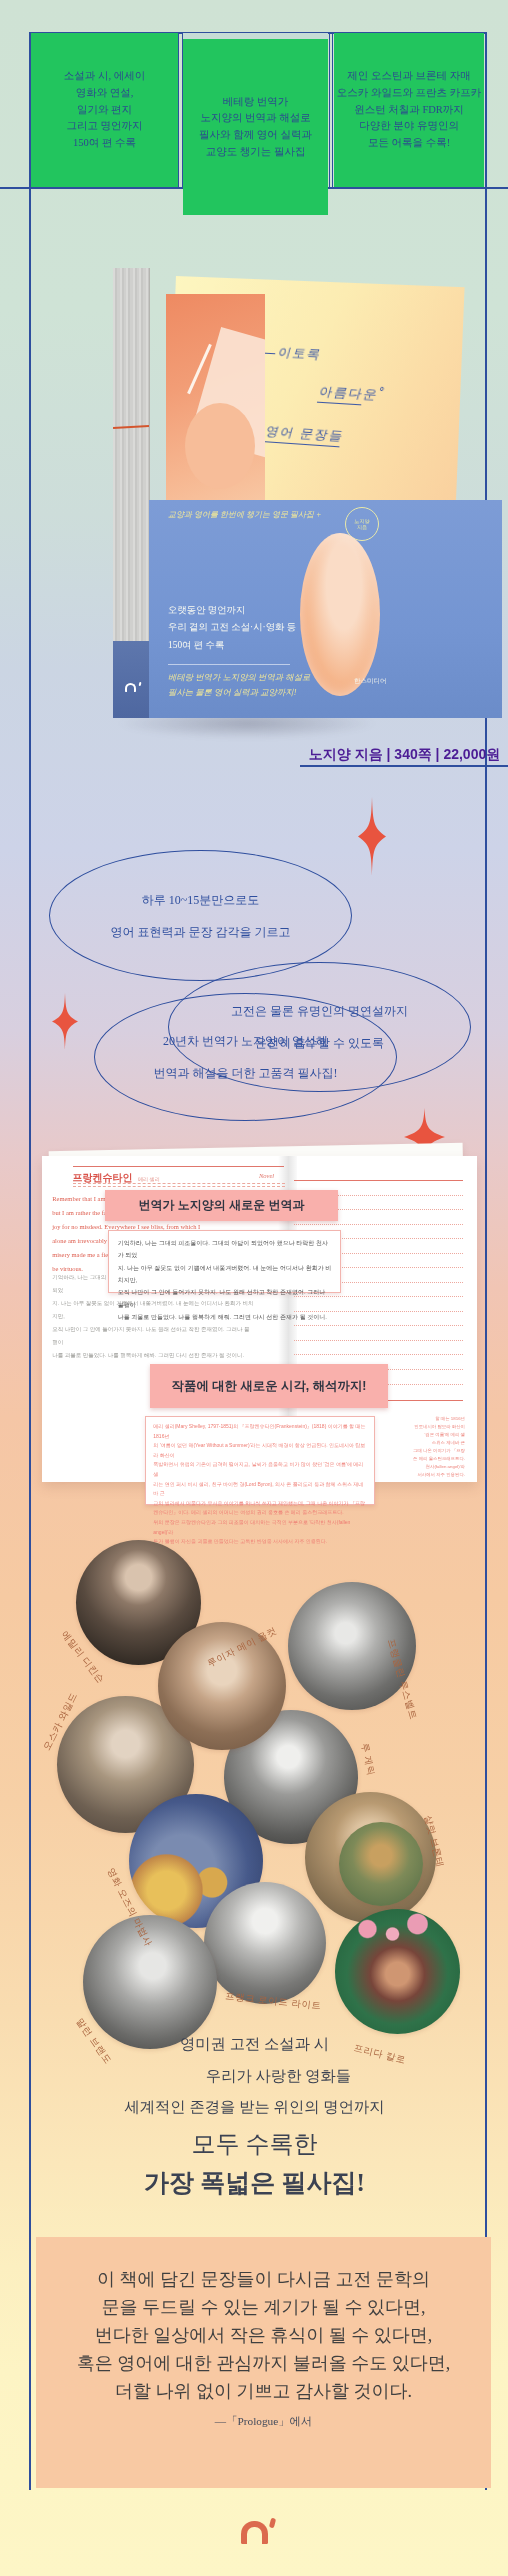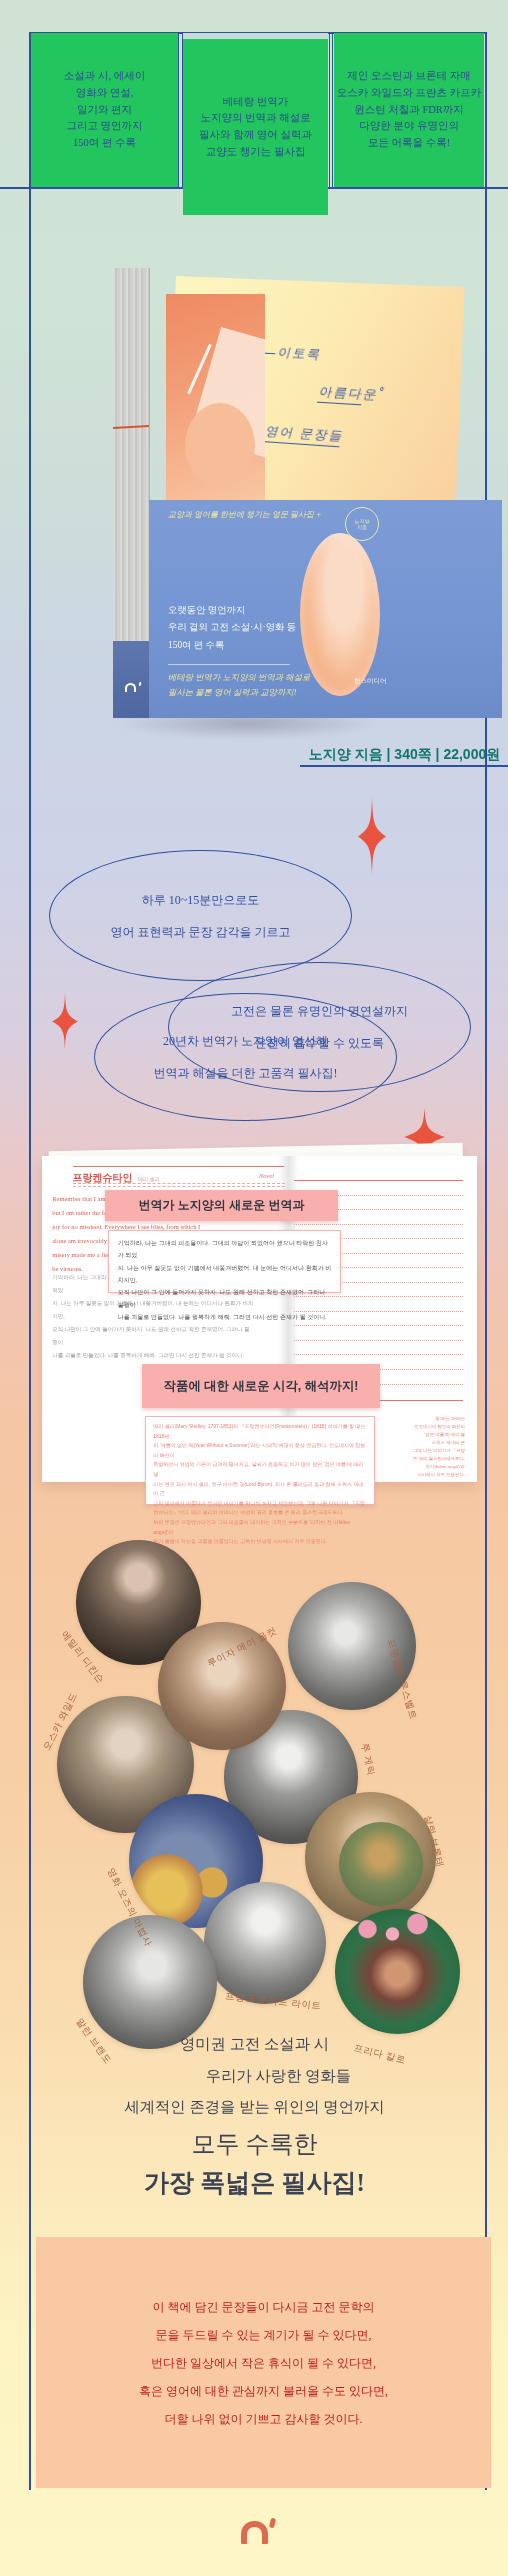--- a/index.html
+++ b/index.html
@@ -69,21 +69,21 @@
   .whitebox{position:absolute;background:#fff;border:0.7px solid #f2b4ae;box-shadow:0 2.2px 4.4px rgba(160,60,60,.15);}
   
   .portrait{position:absolute;border-radius:50%;background:var(--bg);box-shadow:0 1.5px 4.4px rgba(120,60,40,.15);}
   .plabel{position:absolute;color:#a9643f;font-size:9.4px;letter-spacing:0.7px;white-space:nowrap;
         font-family:"Liberation Serif","DejaVu Serif",serif;}
   
   .hl{position:absolute;left:0;width:509px;text-align:center;color:#3b4252;
       font-family:"Liberation Serif","DejaVu Serif",serif;}
   
   .quote-box{position:absolute;left:36px;top:2237px;width:455px;height:251px;background:#f8c9a3;text-align:center;}
-  .quote-text{margin-top:56px;color:#b91c1c;font-size:12px;line-height:28px;
+  .quote-text{margin-top:28px;color:#404040;font-size:18px;line-height:28px;
       font-family:"Liberation Serif","DejaVu Serif",serif;}
   .quote-src{margin-top:8.7px;color:#434b5c;font-size:11.3px;font-family:"Liberation Serif","DejaVu Serif",serif;}
   
   .hm{position:absolute;}
   .hm .arch{position:absolute;left:0;top:0;width:14.5px;height:17.4px;border:6.5px solid #db6a4e;border-bottom:none;
       border-radius:13px 13px 1.5px 1.5px;}
   .hm .tick{position:absolute;right:-6.5px;top:-2.9px;width:5.1px;height:10.2px;background:#db6a4e;border-radius:2.9px;transform:rotate(14deg);}
   .hm-mini .arch{width:6.5px;height:7.3px;border-width:2.9px;border-color:#fff;border-radius:5.8px 5.8px 0.7px 0.7px;}
   .hm-mini .tick{width:2.2px;height:4.4px;background:#fff;right:-2.9px;top:-1.5px;}
 </style>
@@ -146,21 +146,21 @@
     <div class="abs script-y pre" style="left:19px;top:170px;font-size:8.4px;line-height:15.3px;">베테랑 번역가 노지양의 번역과 해설로
 필사는 물론 영어 실력과 교양까지!</div>
     <div class="hm hm-mini" style="left:-24px;top:183px;width:13px;height:11px;">
         <span class="arch"></span>
         <span class="tick"></span>
       </div>
     <div class="abs" style="left:205px;top:177px;font-size:6.5px;color:#f4f4ec;">한스미디어</div>
   </div>
 </div>
 
-<div class="abs" style="left:300px;top:746px;width:209px;text-align:center;font-size:14px;font-weight:bold;color:#0f766e;">노지양 지음 | 340쪽 | 22,000원</div>
+<div class="abs" style="left:300px;top:746px;width:209px;text-align:center;font-size:14px;font-weight:bold;color:#4c1d95;">노지양 지음 | 340쪽 | 22,000원</div>
 <div class="navy-line" style="left:300px;top:765px;width:209px;height:1.5px;"></div>
 
 <svg class="sparkle" style="left:358px;top:797px;" width="28" height="79" viewBox="0 0 40 40" preserveAspectRatio="none">
     <path fill="#e8543f" d="M20 0 C21 13 23 16 40 20 C23 24 21 27 20 40 C19 27 17 24 0 20 C17 16 19 13 20 0 Z"></path>
   </svg>
 <svg class="sparkle" style="left:52px;top:993px;" width="26" height="57" viewBox="0 0 40 40" preserveAspectRatio="none">
     <path fill="#e8543f" d="M20 0 C21 13 23 16 40 20 C23 24 21 27 20 40 C19 27 17 24 0 20 C17 16 19 13 20 0 Z"></path>
   </svg>
 <svg class="sparkle" style="left:404px;top:1108px;" width="41" height="58" viewBox="0 0 40 40" preserveAspectRatio="none">
     <path fill="#e8543f" d="M20 0 C21 13 23 16 40 20 C23 24 21 27 20 40 C19 27 17 24 0 20 C17 16 19 13 20 0 Z"></path>
@@ -215,21 +215,21 @@
 쓴 메리 울스턴크래프트다.
 천사(fallen angel)'라
 서사에서 자주 인용된다.</div>
 </div>
 
 <div class="callout" style="left:105px;top:1190px;width:233px;height:31px;font-size:12px;">번역가 노지양의 새로운 번역과</div>
 <div class="whitebox pre" style="left:108px;top:1230px;width:214px;height:49px;padding:5.8px 8.7px;font-size:6px;line-height:12.4px;color:#4e4e4e;">기억하라, 나는 그대의 피조물이다. 그대의 아담이 되었어야 했으나 타락한 천사가 되었
 지. 나는 아무 잘못도 없이 기쁨에서 내쫓겨버렸어. 내 눈에는 어디서나 환희가 비치지만,
 오직 나만이 그 안에 들어가지 못하지. 나도 원래 선하고 착한 존재였어. 그러나 불행이
 나를 괴물로 만들었다. 나를 행복하게 해줘. 그러면 다시 선한 존재가 될 것이니.</div>
-<div class="callout" style="left:142px;top:1364px;width:238px;height:44px;font-size:12.4px;">작품에 대한 새로운 시각, 해석까지!</div>
+<div class="callout" style="left:150px;top:1364px;width:238px;height:44px;font-size:12.4px;">작품에 대한 새로운 시각, 해석까지!</div>
 <div class="whitebox pre" style="left:145px;top:1416px;width:213px;height:77px;padding:5.1px 7.3px;font-size:5px;line-height:9.6px;color:#ee7b72;">메리 셸리(Mary Shelley, 1797-1851)의 『프랑켄슈타인(Frankenstein)』(1818) 이야기를 할 때는 1816년
 의 '여름이 없던 해(Year Without a Summer)'라는 시대적 배경이 항상 언급된다. 인도네시아 탐보라 화산이
 폭발하면서 유럽의 기온이 급격히 떨어지고, 날씨가 음울하고 비가 많이 왔던 '검은 여름'에 메리 셸
 리는 연인 퍼시 비시 셸리, 친구 바이런 경(Lord Byron), 의사 존 폴리도리 등과 함께 스위스 제네바 근
 교의 빌라에서 머물다가 무서운 이야기를 하나씩 쓰자고 제안했는데, 그때 나온 이야기가 『프랑
 켄슈타인』이다. 메리 셸리의 어머니는 여성의 권리 옹호를 쓴 메리 울스턴크래프트다.
 위의 문장은 프랑켄슈타인과 그의 피조물이 대치하는 극적인 부분으로 '타락한 천사(fallen angel)'라
 든가 불행이 자신을 괴물로 만들었다는 고독한 반영웅 서사에서 자주 인용된다.</div>
 
 <div class="portrait" style="left:76px;top:1540px;width:125px;height:125px;;--bg:radial-gradient(circle at 50% 30%,#d9c3ae 0 12%,#8d7867 26%,#584a3f 52%,#362e27 78%,#2b241f 100%)"></div>
@@ -260,19 +260,20 @@
 <div class="hl" style="top:2097px;font-size:15.3px;">세계적인 존경을 받는 위인의 명언까지</div>
 <div class="hl" style="top:2128px;font-size:24px;font-weight:normal;">모두 수록한</div>
 <div class="hl" style="top:2166px;font-size:25px;font-weight:bold;">가장 폭넓은 필사집!</div>
 
 <div class="quote-box">
   <div class="quote-text pre">이 책에 담긴 문장들이 다시금 고전 문학의
 문을 두드릴 수 있는 계기가 될 수 있다면,
 번다한 일상에서 작은 휴식이 될 수 있다면,
 혹은 영어에 대한 관심까지 불러올 수도 있다면,
 더할 나위 없이 기쁘고 감사할 것이다.</div>
+  <div class="quote-src">―「Prologue」에서</div>
 </div>
 
 <div class="hm" style="left:241px;top:2521px;width:28px;height:25px;">
   <span class="arch"></span>
   <span class="tick"></span>
 </div>
 
 
 </body></html>

